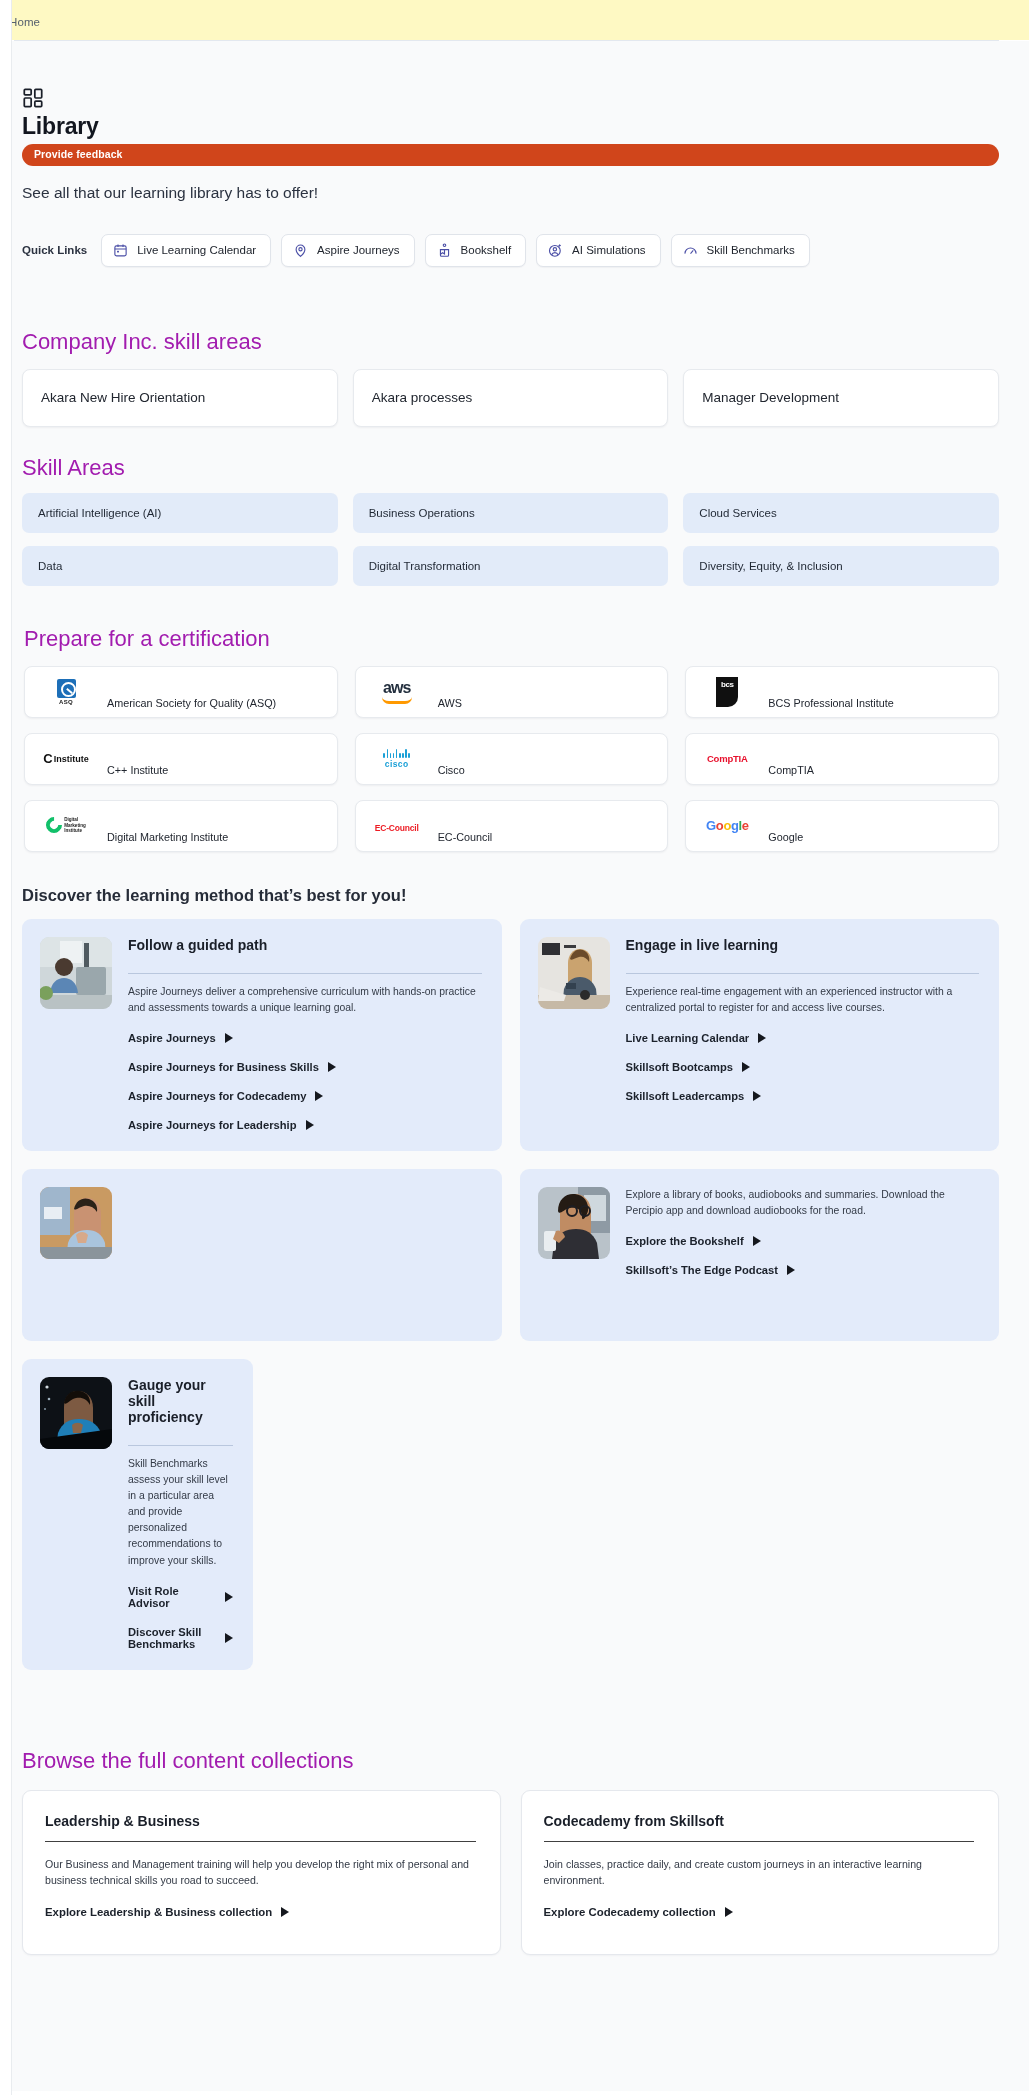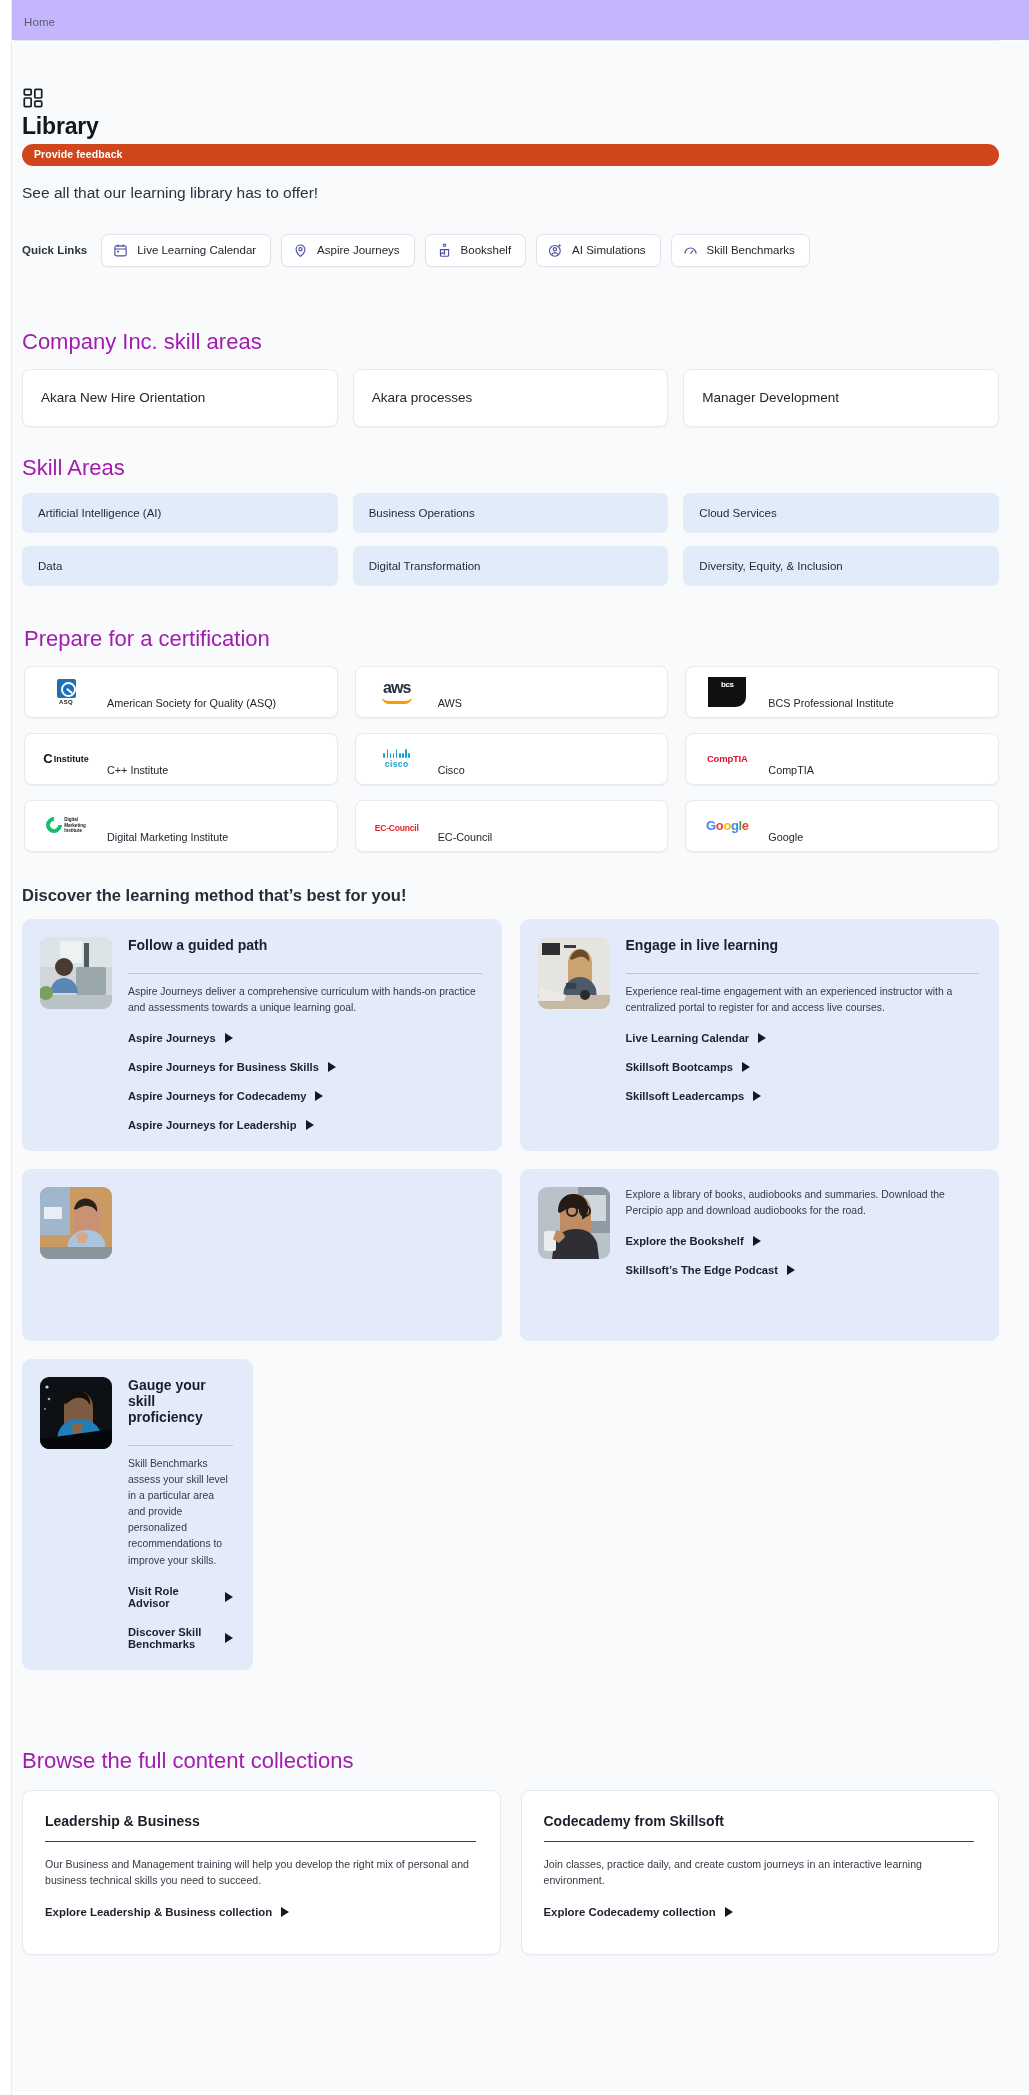--- a/index.html
+++ b/index.html
@@ -14,22 +14,22 @@
     width: 1029px;
     min-height: 2095px;
     background: #ffffff;
   }
   
   .edge-left {
     position: absolute; left: 0; top: 0; width: 12px; height: 2095px;
     background: #ffffff; border-right: 1px solid #e9ecef;
   }
   .breadcrumb-bar {
-    padding: 12px 0 10px 24px;
-    background: #c4b5fd;
+    padding: 12px 0 10px 9px;
+    background: #fef9c3;
   }
   .breadcrumb {
     font-size: 11.5px;
     color: #55606e;
     letter-spacing: .1px;
   }
   .hr-thin {
     height: 1px; background: #e3e8ef; margin: 0 30px 0 14px;
   }
   .content {
@@ -153,21 +153,21 @@
   }
   
   .lg-asq { display:flex; flex-direction:column; align-items:center; }
   .lg-asq .sq { width:19px;height:19px;background:#1d6fb8;border-radius:2px;position:relative; }
   .lg-asq .sq::after{content:"";position:absolute;left:4px;top:3px;width:11px;height:11px;border:2px solid #fff;border-radius:50%;}
   .lg-asq .sq::before{content:"";position:absolute;left:9px;top:11px;width:7px;height:2px;background:#fff;transform:rotate(40deg);}
   .lg-asq .tx { font-size:6px;color:#1a1a1a;letter-spacing:.3px;margin-top:1px;font-weight:700; }
   .lg-aws { display:flex;flex-direction:column;align-items:center;line-height:1; }
   .lg-aws .w { font-size:16px;font-weight:700;color:#232f3e;letter-spacing:-1px; }
   .lg-aws .smile { width:30px;height:7px;border-bottom:3px solid #ff9900;border-radius:0 0 28px 28px;margin-top:1px; }
-  .lg-bcs { width:38px;height:30px;background:#101010;border-radius:0 0 10px 0;display:flex;align-items:flex-start;justify-content:center;padding-top:3px; }
+  .lg-bcs { width:22px;height:30px;background:#101010;border-radius:0 0 10px 0;display:flex;align-items:flex-start;justify-content:center;padding-top:3px; }
   .lg-bcs span { color:#fff;font-size:8px;font-weight:700;letter-spacing:-.3px; }
   .lg-cpp { display:flex;align-items:center;gap:1px; }
   .lg-cpp .c { font-size:13px;font-weight:700;color:#111;line-height:1; }
   .lg-cpp .t { font-size:9px;color:#111;font-weight:600; }
   .lg-cisco { display:flex;flex-direction:column;align-items:center;line-height:1; }
   .lg-cisco .bars { display:flex;align-items:flex-end;gap:1.5px;height:10px; }
   .lg-cisco .bars i { width:1.6px;background:#1ba0d7;display:block;border-radius:1px; }
   .lg-cisco .tx { font-size:8.5px;font-weight:700;color:#1ba0d7;letter-spacing:.4px;margin-top:2px; }
   .lg-comptia { font-size:9.5px;font-weight:800;color:#e8112d;letter-spacing:-.2px; }
   .lg-dmi { display:flex;align-items:center;gap:2px; }
@@ -605,21 +605,21 @@
 
         </div>
       </div>
 
       <div class="collections-block">
         <h2 class="sec-h">Browse the full content collections</h2>
         <div class="coll-grid">
 
           <div class="coll-card">
             <div class="coll-h">Leadership &amp; Business</div>
-            <div class="coll-p">Our Business and Management training will help you develop the right mix of personal and business technical skills you need to succeed.</div>
+            <div class="coll-p">Our Business and Management training will help you develop the right mix of personal and business technical skills you road to succeed.</div>
             <div class="coll-link">
               <span>Explore Leadership &amp; Business collection</span>
               <span class="tri"></span>
             </div>
           </div>
 
           <div class="coll-card">
             <div class="coll-h">Codecademy from Skillsoft</div>
             <div class="coll-p">Join classes, practice daily, and create custom journeys in an interactive learning environment.</div>
             <div class="coll-link">

